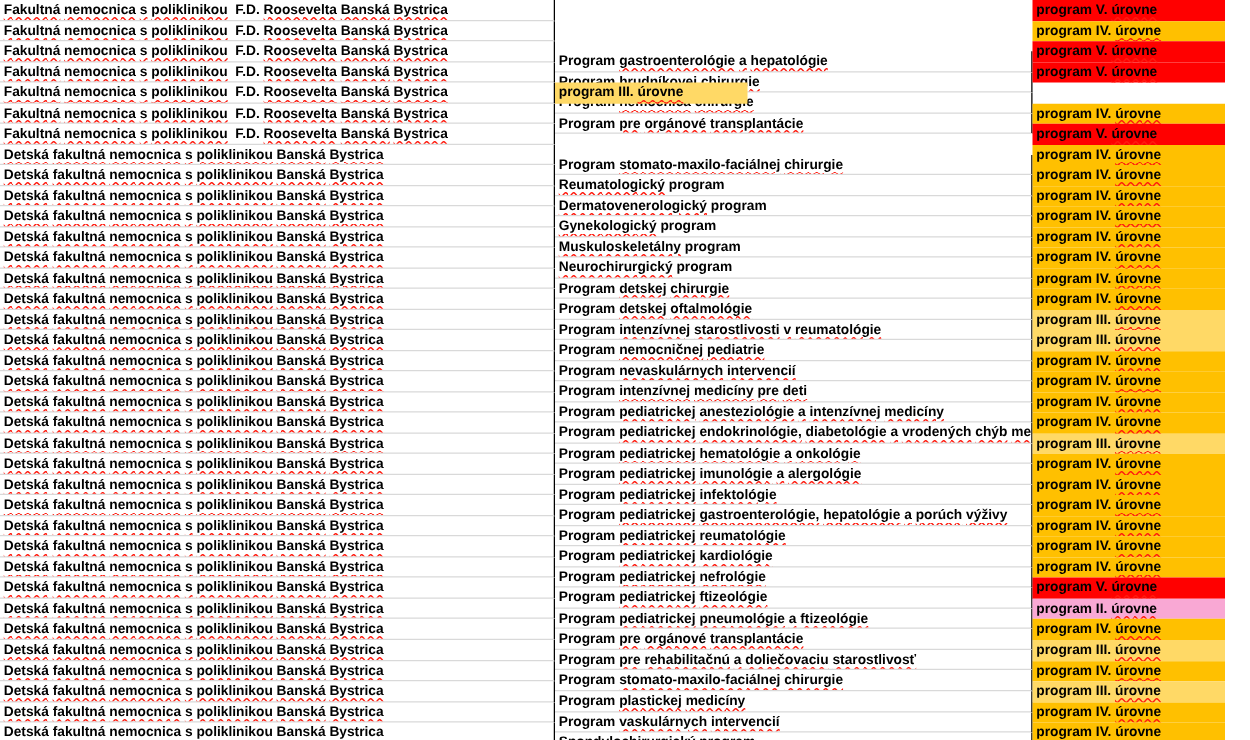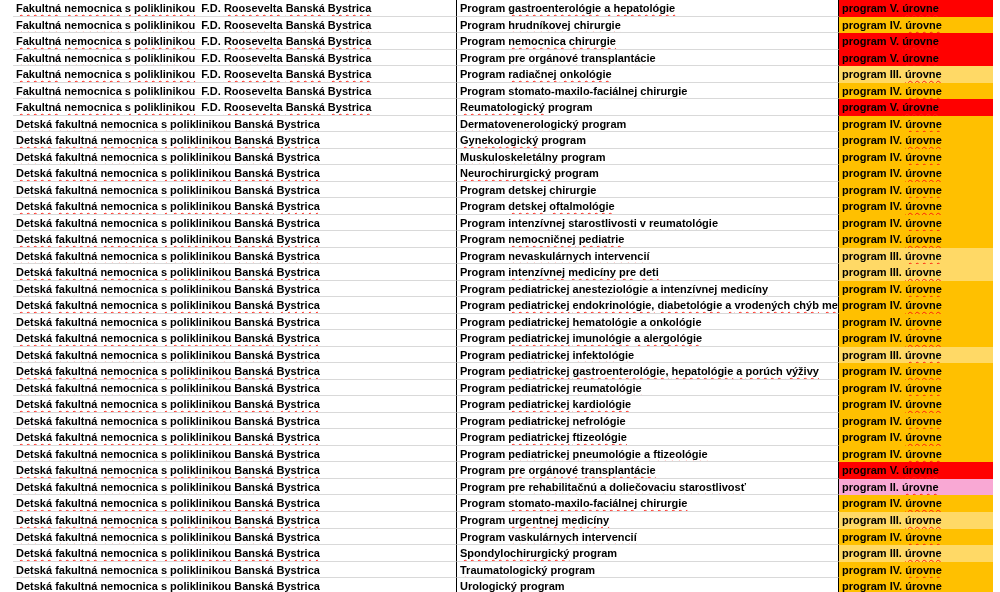--- a/index.html
+++ b/index.html
@@ -6,22 +6,22 @@
   #viewport{
     width:1000px;height:592px;overflow:hidden;position:relative;
     font-family:"Liberation Sans","DejaVu Sans",sans-serif;
     font-weight:700;font-size:11px;color:#000;background:#fff;
   }
   .row{display:flex;height:16.53px;box-sizing:border-box;}
   .cell{
     box-sizing:border-box;height:16.53px;line-height:16.3px;
     white-space:pre;overflow:hidden;padding-left:3px;
   }
-  .c1{width:444px;border-right:1px solid #000;border-bottom:1px solid #d9d9d9;margin-left:13px;}
-  .c2{width:382px;border-right:1px solid #000;border-bottom:1px solid #d9d9d9;}
+  .c1{width:444px;border-right:1px solid #000;border-bottom:1px solid #d9d9d9;}
+  .c2{width:382px;border-right:1px solid #000;border-bottom:1px solid #d9d9d9;margin-top:41px;}
   .c3{width:154px;}
   .misspell{
     text-decoration-line:underline;
     text-decoration-style:wavy;
     text-decoration-color:#ff1a0e;
     text-decoration-thickness:1px;
     text-underline-offset:2px;
   }
 </style>
 </head>
@@ -43,21 +43,20 @@
       <div class="cell c2"><span>Program</span><span> </span><span class="misspell">nemocnica</span><span> </span><span class="misspell">chirurgie</span></div>
       <div class="cell c3" style="background: rgb(255, 0, 0);"><span>program</span><span> </span><span>V.</span><span> </span><span class="misspell">úrovne</span></div>
     </div>
     <div class="row">
       <div class="cell c1"><span class="misspell">Fakultná</span><span> </span><span class="misspell">nemocnica</span><span> </span><span class="misspell">s</span><span> </span><span class="misspell">poliklinikou</span><span>  </span><span>F.D.</span><span> </span><span class="misspell">Roosevelta</span><span> </span><span class="misspell">Banská</span><span> </span><span class="misspell">Bystrica</span></div>
       <div class="cell c2"><span>Program</span><span> </span><span class="misspell">pre</span><span> </span><span class="misspell">orgánové</span><span> </span><span class="misspell">transplantácie</span></div>
       <div class="cell c3" style="background: rgb(255, 0, 0);"><span>program</span><span> </span><span>V.</span><span> </span><span class="misspell">úrovne</span></div>
     </div>
     <div class="row">
       <div class="cell c1"><span class="misspell">Fakultná</span><span> </span><span class="misspell">nemocnica</span><span> </span><span class="misspell">s</span><span> </span><span class="misspell">poliklinikou</span><span>  </span><span>F.D.</span><span> </span><span class="misspell">Roosevelta</span><span> </span><span class="misspell">Banská</span><span> </span><span class="misspell">Bystrica</span></div>
-      <div class="cell c2"><span>Program</span><span> </span><span class="misspell">radiačnej</span><span> </span><span class="misspell">onkológie</span></div>
       <div class="cell c3" style="background: rgb(255, 217, 102);"><span>program</span><span> </span><span>III.</span><span> </span><span class="misspell">úrovne</span></div>
     </div>
     <div class="row">
       <div class="cell c1"><span class="misspell">Fakultná</span><span> </span><span class="misspell">nemocnica</span><span> </span><span class="misspell">s</span><span> </span><span class="misspell">poliklinikou</span><span>  </span><span>F.D.</span><span> </span><span class="misspell">Roosevelta</span><span> </span><span class="misspell">Banská</span><span> </span><span class="misspell">Bystrica</span></div>
       <div class="cell c2"><span>Program</span><span> </span><span class="misspell">stomato-maxilo-faciálnej</span><span> </span><span class="misspell">chirurgie</span></div>
       <div class="cell c3" style="background: rgb(255, 192, 0);"><span>program</span><span> </span><span>IV.</span><span> </span><span class="misspell">úrovne</span></div>
     </div>
     <div class="row">
       <div class="cell c1"><span class="misspell">Fakultná</span><span> </span><span class="misspell">nemocnica</span><span> </span><span class="misspell">s</span><span> </span><span class="misspell">poliklinikou</span><span>  </span><span>F.D.</span><span> </span><span class="misspell">Roosevelta</span><span> </span><span class="misspell">Banská</span><span> </span><span class="misspell">Bystrica</span></div>
       <div class="cell c2"><span class="misspell">Reumatologický</span><span> </span><span>program</span></div>
@@ -178,21 +177,21 @@
       <div class="cell c2"><span>Program</span><span> </span><span class="misspell">pre</span><span> </span><span class="misspell">rehabilitačnú</span><span> </span><span class="misspell">a</span><span> </span><span class="misspell">doliečovaciu</span><span> </span><span class="misspell">starostlivosť</span></div>
       <div class="cell c3" style="background: #f9a8d4;"><span>program</span><span> </span><span>II.</span><span> </span><span class="misspell">úrovne</span></div>
     </div>
     <div class="row">
       <div class="cell c1"><span class="misspell">Detská</span><span> </span><span class="misspell">fakultná</span><span> </span><span class="misspell">nemocnica</span><span> </span><span class="misspell">s</span><span> </span><span class="misspell">poliklinikou</span><span> </span><span class="misspell">Banská</span><span> </span><span class="misspell">Bystrica</span></div>
       <div class="cell c2"><span>Program</span><span> </span><span class="misspell">stomato-maxilo-faciálnej</span><span> </span><span class="misspell">chirurgie</span></div>
       <div class="cell c3" style="background: rgb(255, 192, 0);"><span>program</span><span> </span><span>IV.</span><span> </span><span class="misspell">úrovne</span></div>
     </div>
     <div class="row">
       <div class="cell c1"><span class="misspell">Detská</span><span> </span><span class="misspell">fakultná</span><span> </span><span class="misspell">nemocnica</span><span> </span><span class="misspell">s</span><span> </span><span class="misspell">poliklinikou</span><span> </span><span class="misspell">Banská</span><span> </span><span class="misspell">Bystrica</span></div>
-      <div class="cell c2"><span>Program</span><span> </span><span class="misspell">urgentnej</span><span> </span><span class="misspell">medicíny</span></div>
+      <div class="cell c2"><span>Program</span><span> </span><span class="misspell">plastickej</span><span> </span><span class="misspell">medicíny</span></div>
       <div class="cell c3" style="background: rgb(255, 217, 102);"><span>program</span><span> </span><span>III.</span><span> </span><span class="misspell">úrovne</span></div>
     </div>
     <div class="row">
       <div class="cell c1"><span class="misspell">Detská</span><span> </span><span class="misspell">fakultná</span><span> </span><span class="misspell">nemocnica</span><span> </span><span class="misspell">s</span><span> </span><span class="misspell">poliklinikou</span><span> </span><span class="misspell">Banská</span><span> </span><span class="misspell">Bystrica</span></div>
       <div class="cell c2"><span>Program</span><span> </span><span class="misspell">vaskulárnych</span><span> </span><span class="misspell">intervencií</span></div>
       <div class="cell c3" style="background: rgb(255, 192, 0);"><span>program</span><span> </span><span>IV.</span><span> </span><span class="misspell">úrovne</span></div>
     </div>
     <div class="row">
       <div class="cell c1"><span class="misspell">Detská</span><span> </span><span class="misspell">fakultná</span><span> </span><span class="misspell">nemocnica</span><span> </span><span class="misspell">s</span><span> </span><span class="misspell">poliklinikou</span><span> </span><span class="misspell">Banská</span><span> </span><span class="misspell">Bystrica</span></div>
       <div class="cell c2"><span class="misspell">Spondylochirurgický</span><span> </span><span>program</span></div>

